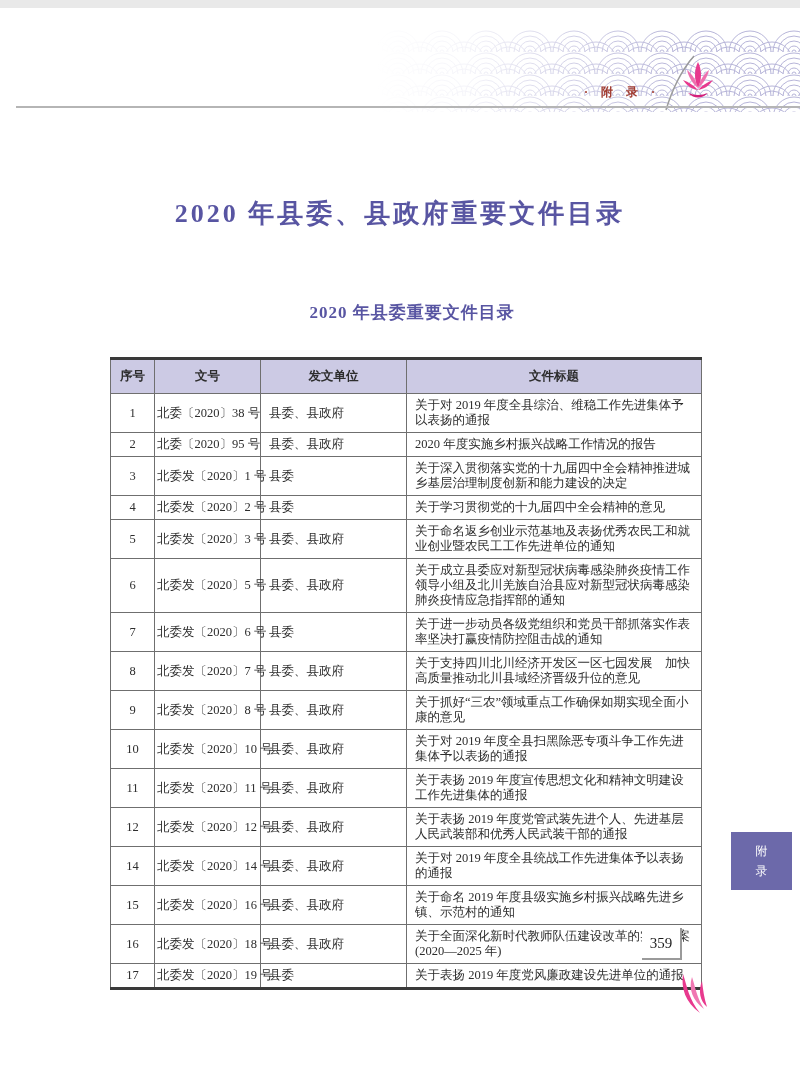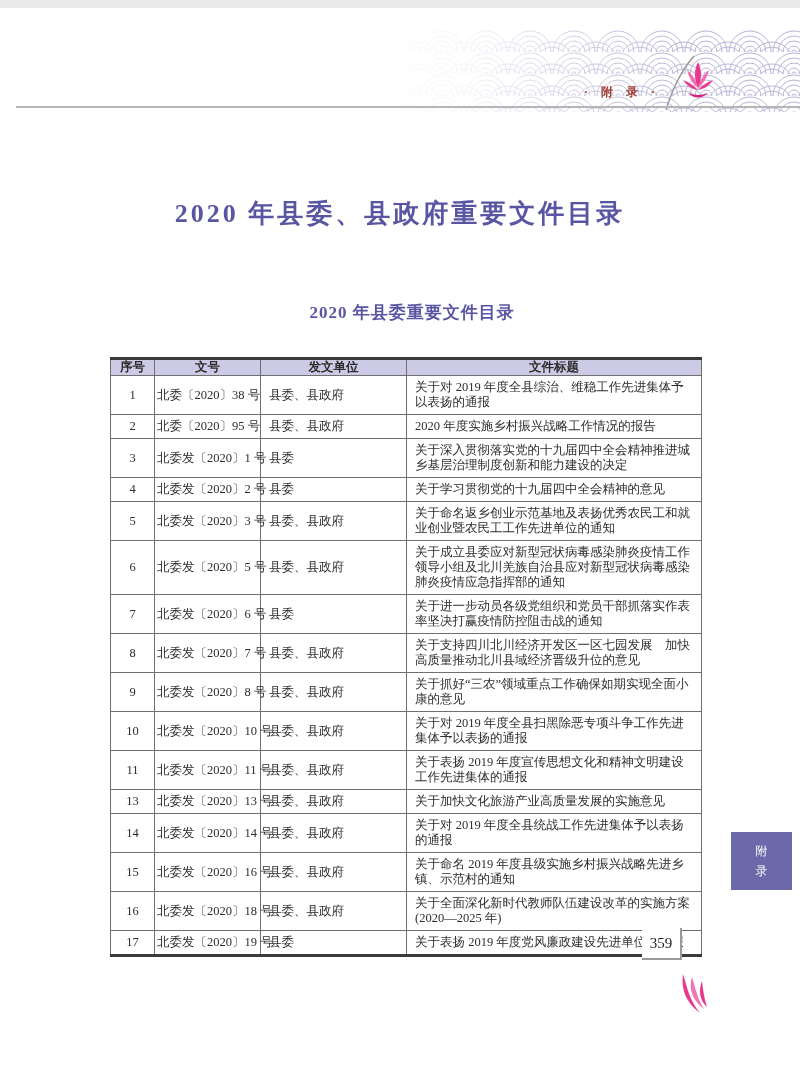--- a/index.html
+++ b/index.html
@@ -36,21 +36,21 @@
   .doc-table {
     position:absolute; top:349px; left:110px; width:592px;
     border-collapse:collapse; table-layout:fixed;
     font-size:12.5px; color:#2d2d2d;
   }
   .doc-table th, .doc-table td {
     border:1px solid #6f6f6f; padding:4px 8px; line-height:15px;
     overflow-wrap:break-word;
   }
   .doc-table { border:1px solid #3a3a3a; border-top:3px solid #3a3a3a; border-bottom:3px solid #3a3a3a; }
-  .doc-table thead th { background:#cccae4; font-weight:bold; padding:0 2px; }
+  .doc-table thead th { background:#cccae4; font-weight:bold; padding:9px 2px; }
   .doc-table td.c0 { text-align:center; padding:4px 2px; }
   .doc-table td.c1 { text-align:center; padding:4px 2px; white-space:nowrap; }
   .doc-table td.c2 { text-align:left; }
   .doc-table td.c3 { text-align:left; }
 
   
   .side-tab {
     position:absolute; left:731px; top:824px; width:61px; height:58px;
     background:#6c69aa; color:#ffffff;
     display:flex; flex-direction:column; align-items:center; justify-content:center; gap:8px;
@@ -190,24 +190,24 @@
           <td class="c2">县委、县政府</td>
           <td class="c3">关于对 2019 年度全县扫黑除恶专项斗争工作先进集体予以表扬的通报</td>
         </tr>
         <tr>
           <td class="c0">11</td>
           <td class="c1">北委发〔2020〕11 号</td>
           <td class="c2">县委、县政府</td>
           <td class="c3">关于表扬 2019 年度宣传思想文化和精神文明建设工作先进集体的通报</td>
         </tr>
         <tr>
-          <td class="c0">13</td>
-          <td class="c1">北委发〔2020〕13 号</td>
-          <td class="c2">县委、县政府</td>
-          <td class="c3">关于加快文化旅游产业高质量发展的实施意见</td>
+          <td class="c0">12</td>
+          <td class="c1">北委发〔2020〕12 号</td>
+          <td class="c2">县委、县政府</td>
+          <td class="c3">关于表扬 2019 年度党管武装先进个人、先进基层人民武装部和优秀人民武装干部的通报</td>
         </tr>
         <tr>
           <td class="c0">14</td>
           <td class="c1">北委发〔2020〕14 号</td>
           <td class="c2">县委、县政府</td>
           <td class="c3">关于对 2019 年度全县统战工作先进集体予以表扬的通报</td>
         </tr>
         <tr>
           <td class="c0">15</td>
           <td class="c1">北委发〔2020〕16 号</td>

